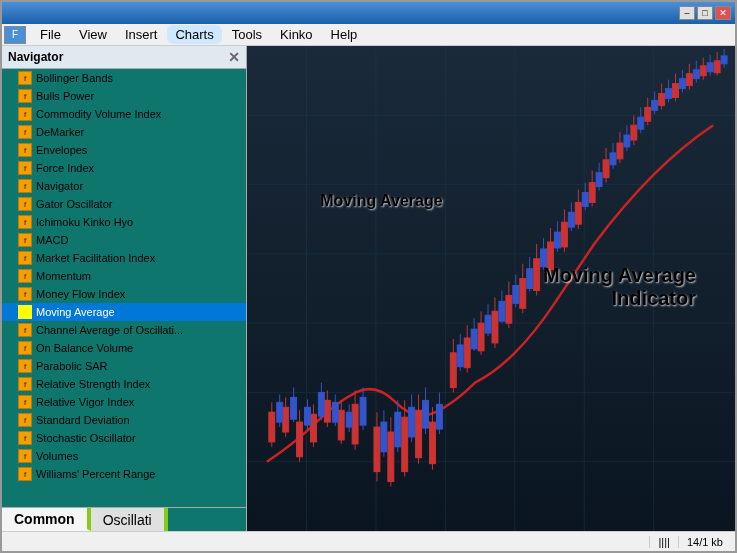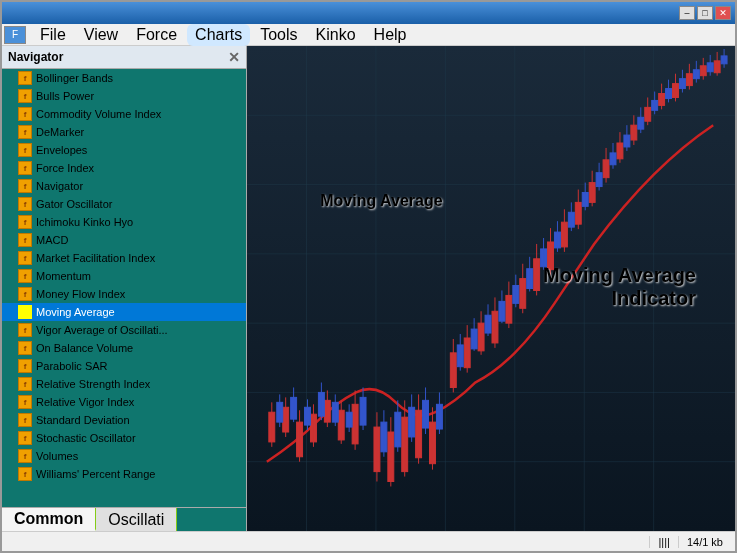--- a/index.html
+++ b/index.html
@@ -80,21 +80,21 @@
       display: flex;
       align-items: center;
       justify-content: center;
       font-size: 10px;
       color: white;
     }
 
     .menu-item {
       padding: 2px 8px;
       cursor: pointer;
-      font-size: 16px;
+      font-size: 13px;
     }
 
     .menu-item.active { background: #d0e8ff; border-radius: 6px; }
 
     
     .main-content {
       display: flex;
       flex: 1;
       overflow: hidden;
     }
@@ -168,22 +168,22 @@
     .nav-tabs {
       display: flex;
       border-top: 1px solid #aaa;
       height: 24px;
       flex-shrink: 0;
     }
 
     .nav-tab {
       padding: 4px 12px;
       cursor: pointer;
-      font-size: 16px;
-      border-right: 1px solid #84cc16;
+      font-size: 14px;
+      border-right: 4px solid #84cc16;
       background: #e0e0e0;
       display: flex;
       align-items: center;
     }
 
     .nav-tab.active {
       background: #f5f5f5;
       border-bottom: 2px solid #f5f5f5;
       font-weight: bold;
     }
@@ -260,21 +260,21 @@
       <div class="title-btn minimize">–</div>
       <div class="title-btn maximize">□</div>
       <div class="title-btn close">✕</div>
     </div>
   </div>
 
   <div class="menu-bar">
     <div class="menu-icon">F</div>
     <div class="menu-item">File</div>
     <div class="menu-item">View</div>
-    <div class="menu-item">Force</div>
+    <div class="menu-item">Insert</div>
     <div class="menu-item active">Charts</div>
     <div class="menu-item">Tools</div>
     <div class="menu-item">Kinko</div>
     <div class="menu-item">Help</div>
   </div>
 
   <div class="main-content">
 
     <div class="navigator">
       <div class="navigator-header">
@@ -334,21 +334,21 @@
           <div class="nav-item">
             <div class="nav-icon">f</div>
             <span>Money Flow Index</span>
           </div>
           <div class="nav-item selected">
             <div class="nav-icon">f</div>
             <span>Moving Average</span>
           </div>
           <div class="nav-item">
             <div class="nav-icon">f</div>
-            <span>Vigor Average of Oscillati...</span>
+            <span>Channel Average of Oscillati...</span>
           </div>
           <div class="nav-item">
             <div class="nav-icon">f</div>
             <span>On Balance Volume</span>
           </div>
           <div class="nav-item">
             <div class="nav-icon">f</div>
             <span>Parabolic SAR</span>
           </div>
           <div class="nav-item">

